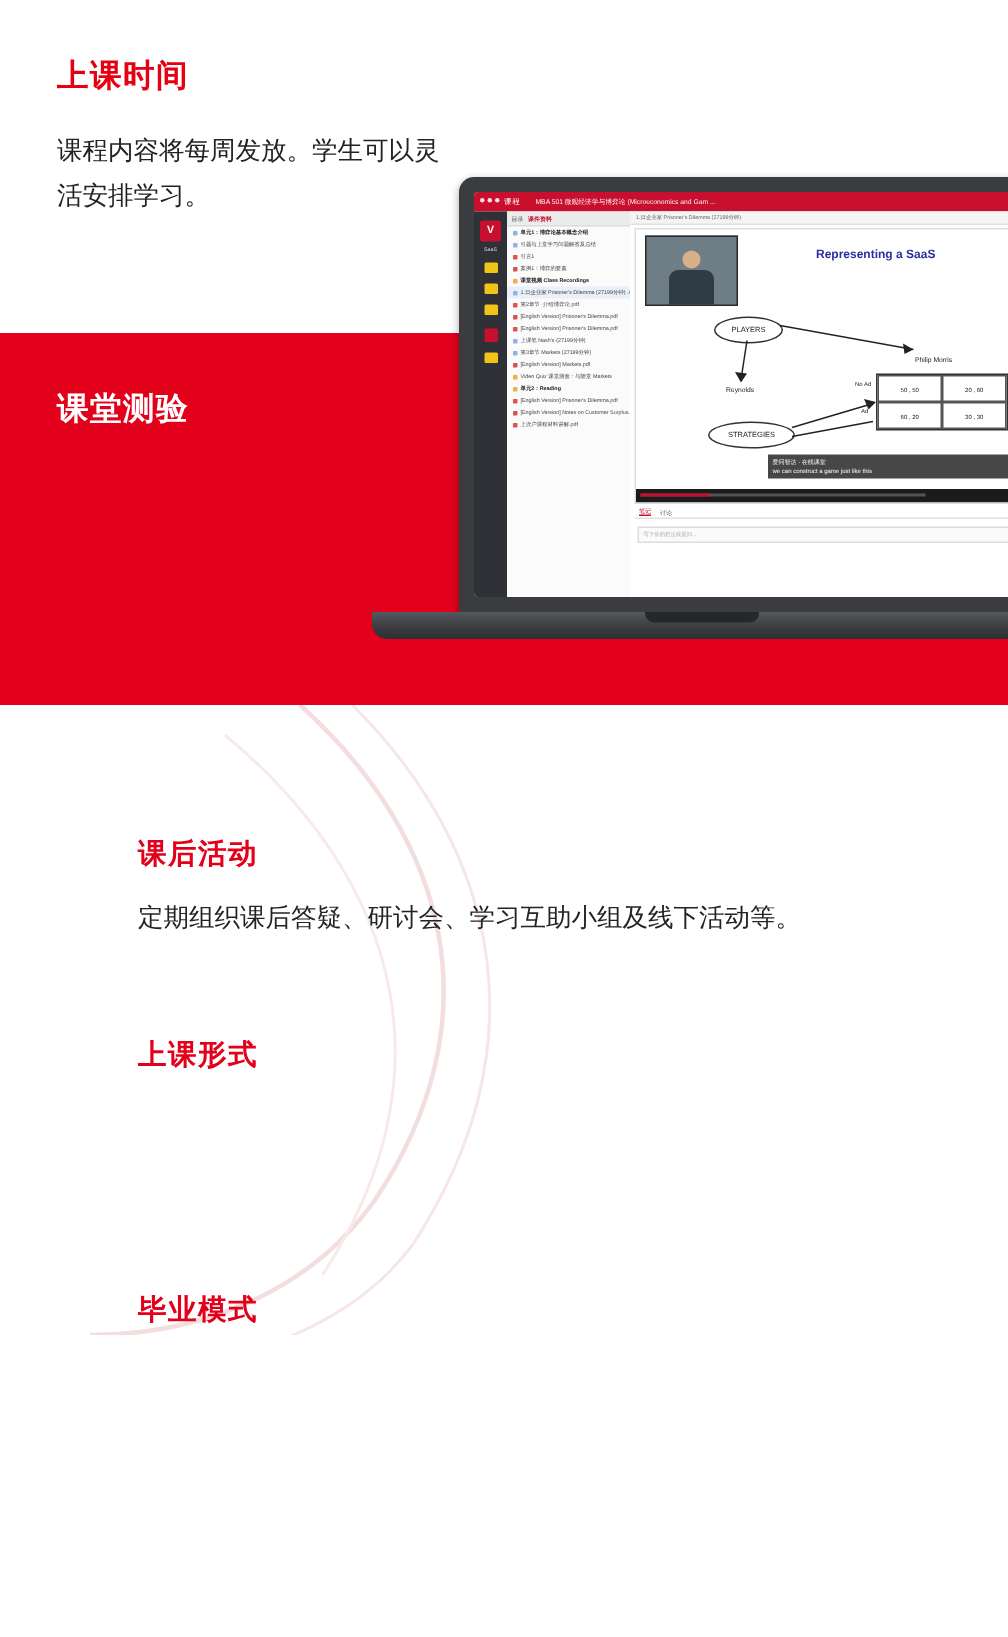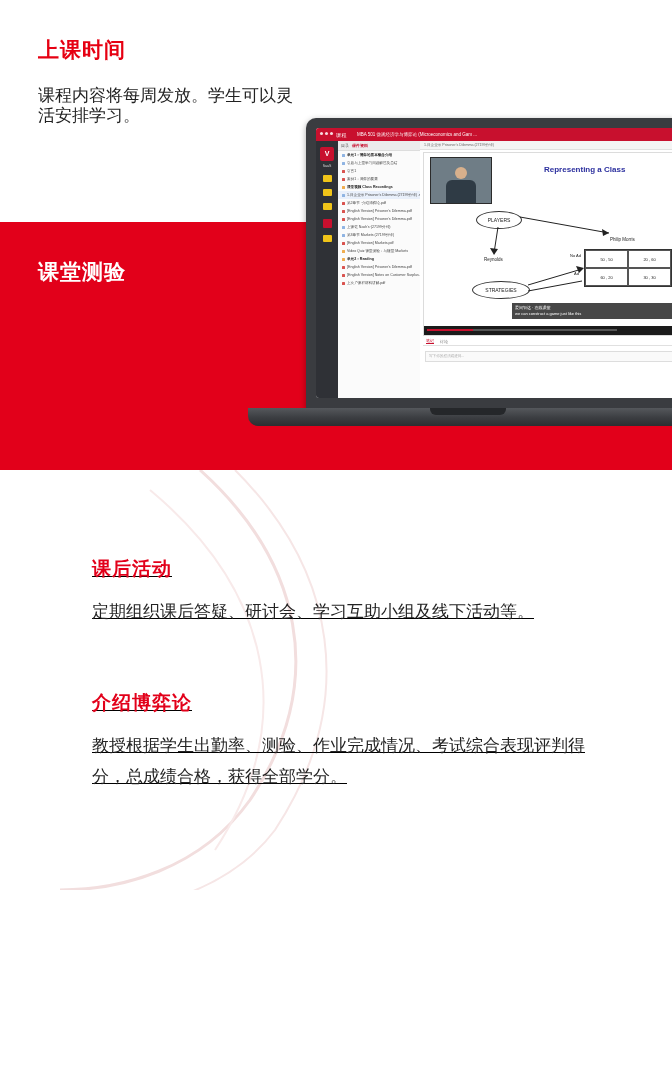--- a/index.html
+++ b/index.html
@@ -34,21 +34,21 @@
     font-size:21px;
     font-weight:bold;
     color:#e60012;
     letter-spacing:1px;
   }
   .sec-time .p{
     position:absolute;
     left:38px; top:86px;
     width:260px;
     font-size:17px;
-    line-height:20px;
+    line-height:30px;
     color:#222222;
   }
 
   
   .red-band{
     position:absolute;
     left:0; top:222px;
     width:672px; height:248px;
     background:#e2001a;
     z-index:1;
@@ -208,21 +208,20 @@
     position:absolute;left:5px;top:210px;width:246px;height:9px;border:1px solid #ddd;
     background:#fafafa;font-size:3.6px;color:#aaa;line-height:9px;padding-left:3px;
   }
 
   
   .sec{
     position:absolute;
     left:0;
     width:672px;
     z-index:2;
-    text-decoration:underline;
   }
   .sec .h{
     font-size:19px;
     font-weight:bold;
     color:#e2001a;
     margin:0 0 14px 92px;
     letter-spacing:1px;
   }
   .sec .p{
     font-size:17px;
@@ -353,21 +352,21 @@
       </div>
 
       <div class="app-main">
         <div class="bar">1.日企业家 Prisoner's Dilemma  (27199分钟)</div>
 
         <div class="video">
           <div class="cam">
             <div class="head"></div>
               <div class="body"></div>
           </div>
-          <div class="title">Representing a Class</div>
+          <div class="title">Representing a SaaS</div>
 
           <div class="oval players">PLAYERS</div>
           <div class="oval strategies">STRATEGIES</div>
 
           <svg style="position:absolute;left:0;top:0;width:252px;height:182px;">
             <line x1="96" y1="64" x2="185" y2="80" stroke="#222" stroke-width="1"></line>
             <polygon points="185,80 178,76 179,83" fill="#222"></polygon>
             <line x1="74" y1="74" x2="70" y2="100" stroke="#222" stroke-width="1"></line>
             <polygon points="70,102 66,95 74,96" fill="#222"></polygon>
             <line x1="104" y1="132" x2="158" y2="116" stroke="#222" stroke-width="1"></line>
@@ -411,18 +410,18 @@
   <div class="base"></div>
   <div class="notch"></div>
 </div>
 
 <div class="sec sec-after">
   <div class="h">课后活动</div>
   <div class="p">定期组织课后答疑、研讨会、学习互助小组及线下活动等。</div>
 </div>
 
 <div class="sec sec-assess">
-  <div class="h">介绍博弈论</div>
-  <div class="p">教授根据学生出勤率、测验、作业完成情况、考试综合表现评判得分，总成绩合格，获得全部学分。</div>
+  <div class="h">上课形式</div>
 </div>
 
 <div class="sec sec-grad">
+  <div class="h">毕业模式</div>
 </div>
 
 </body></html>

